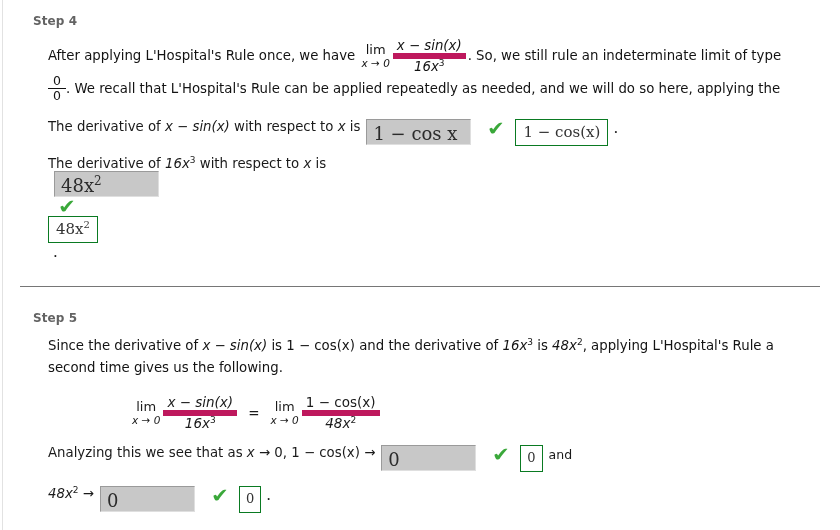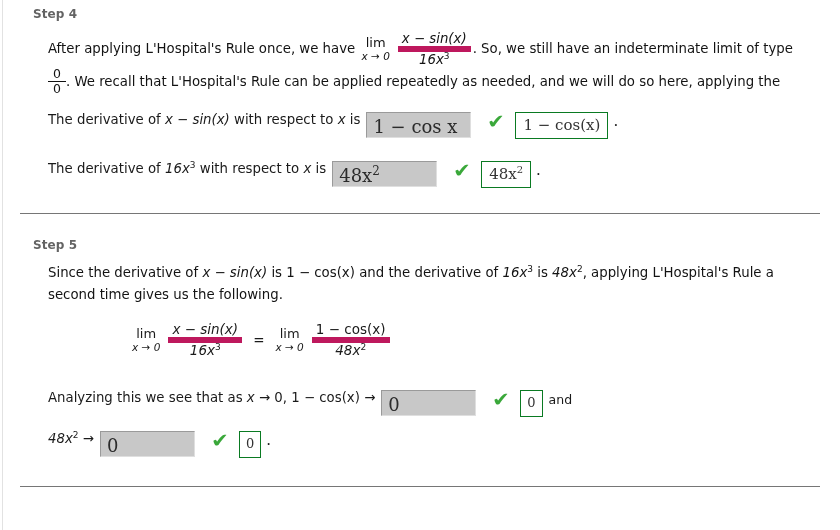--- a/index.html
+++ b/index.html
@@ -67,21 +67,21 @@
   .lim-group {
     display: inline-block;
     vertical-align: middle;
     margin: 0 2px;
   }
   .lim {
     display: inline-block;
     vertical-align: middle;
     text-align: center;
     line-height: 13px;
-    margin-right: 8px;
+    margin-right: 3px;
   }
   .lim .lim-top { font-size: 13px; }
   .lim .lim-bot { font-size: 10.5px; padding-top: 1px; white-space: nowrap; }
   .frac {
     display: inline-block;
     vertical-align: middle;
     text-align: center;
     line-height: 15px;
   }
   .frac .num { padding: 0 4px; display: block; }
@@ -164,33 +164,33 @@
 </style>
 </head>
 <body>
 
 <div class="page-left-border"></div>
 
 <div class="content">
 
   <div class="step-block">
 
-    <div class="step-title" style="padding-top:7px;">Step 4</div>
+    <div class="step-title" style="padding-top:7px;margin-top:7px;">Step 4</div>
 
     <div class="body-text" style="margin-top:10px;">
       <span>After applying L'Hospital's Rule once, we have</span>
       <span class="lim-group">
         <span class="lim">
           <span class="lim-top">lim</span><br>
           <span class="lim-bot var">x → 0</span>
         </span><span class="frac">
           <span class="num var">x − sin(x)</span>
           <span class="den"><span class="var">16x</span><sup class="p">3</sup></span>
         </span>
-      </span><span>. So, we still have an indeterminate limit of type</span>
+      </span><span>. So, we still rule an indeterminate limit of type</span>
       <br>
       <span class="frac-00">
         <span class="num">0</span>
         <span class="den">0</span>
       </span><span>. We recall that L'Hospital's Rule can be applied repeatedly as needed, and we will do so here, applying the</span>
       <br>
     </div>
 
     <div class="answer-row" style="margin-top:16px;">
       <span class="label">
@@ -199,21 +199,21 @@
         <span>with respect to</span>
         <span class="var">x</span>
         <span>is</span>
       </span>
       <span class="ans-input" style="width:105px;">1 − cos  x</span>
       <span class="checkmark">✔</span>
       <span class="green-box">1 − cos(x)</span>
       <span class="trail">.</span>
     </div>
 
-    <div class="answer-row" style="margin-top:22px;">
+    <div class="answer-row" style="margin-top:10px;flex-direction:column;">
       <span class="label">
         <span>The derivative of</span>
         <span class="var">16x</span><sup class="p">3</sup>
         <span>with respect to</span>
         <span class="var">x</span>
         <span>is</span>
       </span>
       <span class="ans-input" style="width:105px;"><span>48x</span><sup style="font-size:12px;vertical-align:super;line-height:0;">2</sup></span>
       <span class="checkmark">✔</span>
       <span class="green-box"><span>48x</span><sup style="font-size:10px;vertical-align:super;line-height:0;">2</sup></span>
@@ -253,21 +253,21 @@
         <span class="lim">
           <span class="lim-top">lim</span><br>
           <span class="lim-bot var">x → 0</span>
         </span><span class="frac">
           <span class="num">1 − cos(x)</span>
           <span class="den"><span class="var">48x</span><sup class="p">2</sup></span>
         </span>
       </span>
     </div>
 
-    <div class="answer-row" style="margin-top:32px;">
+    <div class="answer-row" style="margin-top:14px;">
       <span class="label">
         <span>Analyzing this we see that as</span>
         <span class="var">x</span>
         <span>→ 0,</span>
         <span>1 − cos(x)</span>
         <span>→</span>
       </span>
       <span class="ans-input" style="width:95px;">0</span>
       <span class="checkmark">✔</span>
       <span class="gb-wrap">

